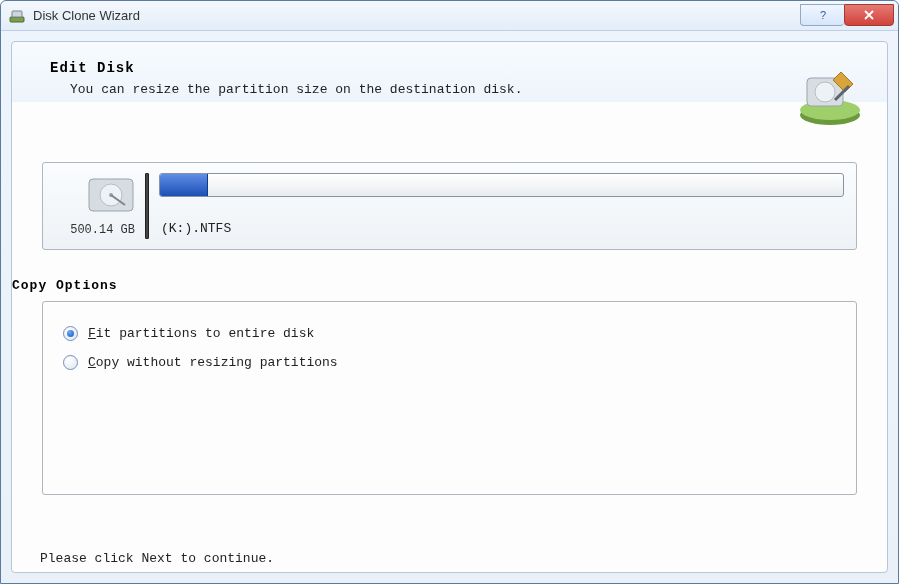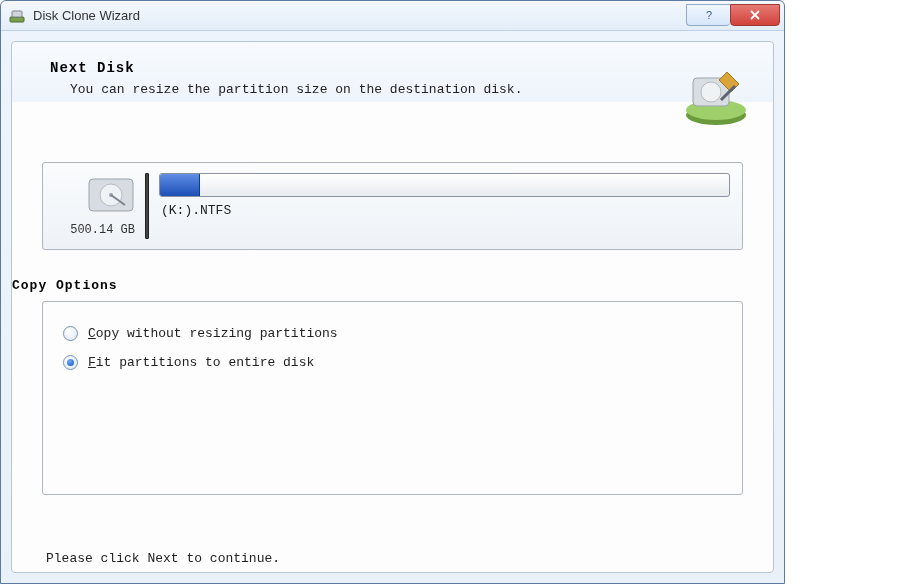--- a/index.html
+++ b/index.html
@@ -5,21 +5,21 @@
   * { box-sizing: border-box; }
   html, body { margin: 0; padding: 0; }
   body {
     width: 899px; height: 584px;
     font-family: "Courier New", monospace;
     font-size: 13px;
     background: #fff;
     overflow: hidden;
   }
   .window {
-    width: 785px; height: 584px;
+    width: 899px; height: 584px;
     border: 1px solid #5a7aa0;
     border-radius: 6px 6px 0 0;
     background: linear-gradient(#eef4fb, #e9f0f8);
     display: flex; flex-direction: column;
   }
   .titlebar {
     height: 30px;
     background: linear-gradient(#f4f8fd, #e3edf8);
     display: flex; align-items: center;
     padding: 0 4px 0 8px;
@@ -116,21 +116,21 @@
     position: relative;
     overflow:hidden;
   }
   .partition-fill {
     position:absolute; left:0; top:0; bottom:0;
     width: 7%;
     background: linear-gradient(#5f8ee6,#1c4fb5);
     border-right:1px solid #103a8a;
   }
   .partition-labels {
-    margin-top:6px;
+    margin-top:24px;
     padding-left:2px;
     font-size:13px; color:#222;
     line-height:1.3;
   }
 
   .section-title {
     text-align:left;
     font-weight:bold;
     font-size:13px;
     letter-spacing:1px;
@@ -158,21 +158,21 @@
     flex-shrink:0;
   }
   .radio.selected::after {
     content:""; width:7px; height:7px; border-radius:50%;
     background: radial-gradient(circle at 35% 30%, #6aa9ff, #1658c0);
   }
   .radio-label { color:#222; }
   .radio-label u { text-decoration: underline; }
 
   .footer-text {
-    position:absolute; bottom:6px; left:34px;
+    position:absolute; bottom:6px; left:28px;
     color:#222;
   }
 </style>
 </head>
 <body>
 
 <div class="window">
 
   <div class="titlebar">
     <span class="title-icon">
@@ -193,21 +193,21 @@
           <path d="M2 2 L10 10 M10 2 L2 10" stroke="#fff" stroke-width="1.8"></path>
         </svg>
       </div>
     </div>
   </div>
 
   <div class="content">
 
     <div class="header-area">
       <div class="header-text">
-        <h2>Next Disk</h2>
+        <h2>Edit Disk</h2>
         <p>You can resize the partition size on the destination disk.</p>
       </div>
       <div class="header-icon">
         <svg width="70" height="70" viewBox="0 0 70 70">
           <ellipse cx="35" cy="55" rx="30" ry="10" fill="#6b9a3d"></ellipse>
           <ellipse cx="35" cy="50" rx="30" ry="10" fill="#9fcf6b"></ellipse>
           <rect x="12" y="18" width="36" height="28" rx="4" fill="#d8dde2" stroke="#9aa3ad"></rect>
           <circle cx="30" cy="32" r="10" fill="#eef2f5" stroke="#b5bdc4"></circle>
           <path d="M46 12 L58 24 L50 32 L38 20 Z" fill="#d9a43a" stroke="#a57516"></path>
           <path d="M40 40 L54 26" stroke="#5a6570" stroke-width="3"></path>
@@ -235,25 +235,25 @@
         <div class="partition-labels">
           <div>(K:).NTFS</div>
         </div>
       </div>
     </div>
 
     <div class="section-title">Copy Options</div>
 
     <div class="options-panel">
       <div class="radio-row">
+        <span class="radio selected" id="radio-1"></span>
+        <span class="radio-label" id="radio-label-1"><u>F</u>it partitions to entire disk</span>
+      </div>
+      <div class="radio-row">
         <span class="radio" id="radio-0"></span>
         <span class="radio-label" id="radio-label-0"><u>C</u>opy without resizing partitions</span>
       </div>
-      <div class="radio-row">
-        <span class="radio selected" id="radio-1"></span>
-        <span class="radio-label" id="radio-label-1"><u>F</u>it partitions to entire disk</span>
-      </div>
     </div>
 
     <div class="footer-text">Please click Next to continue.</div>
 
   </div>
 </div>
 
 </body></html>

